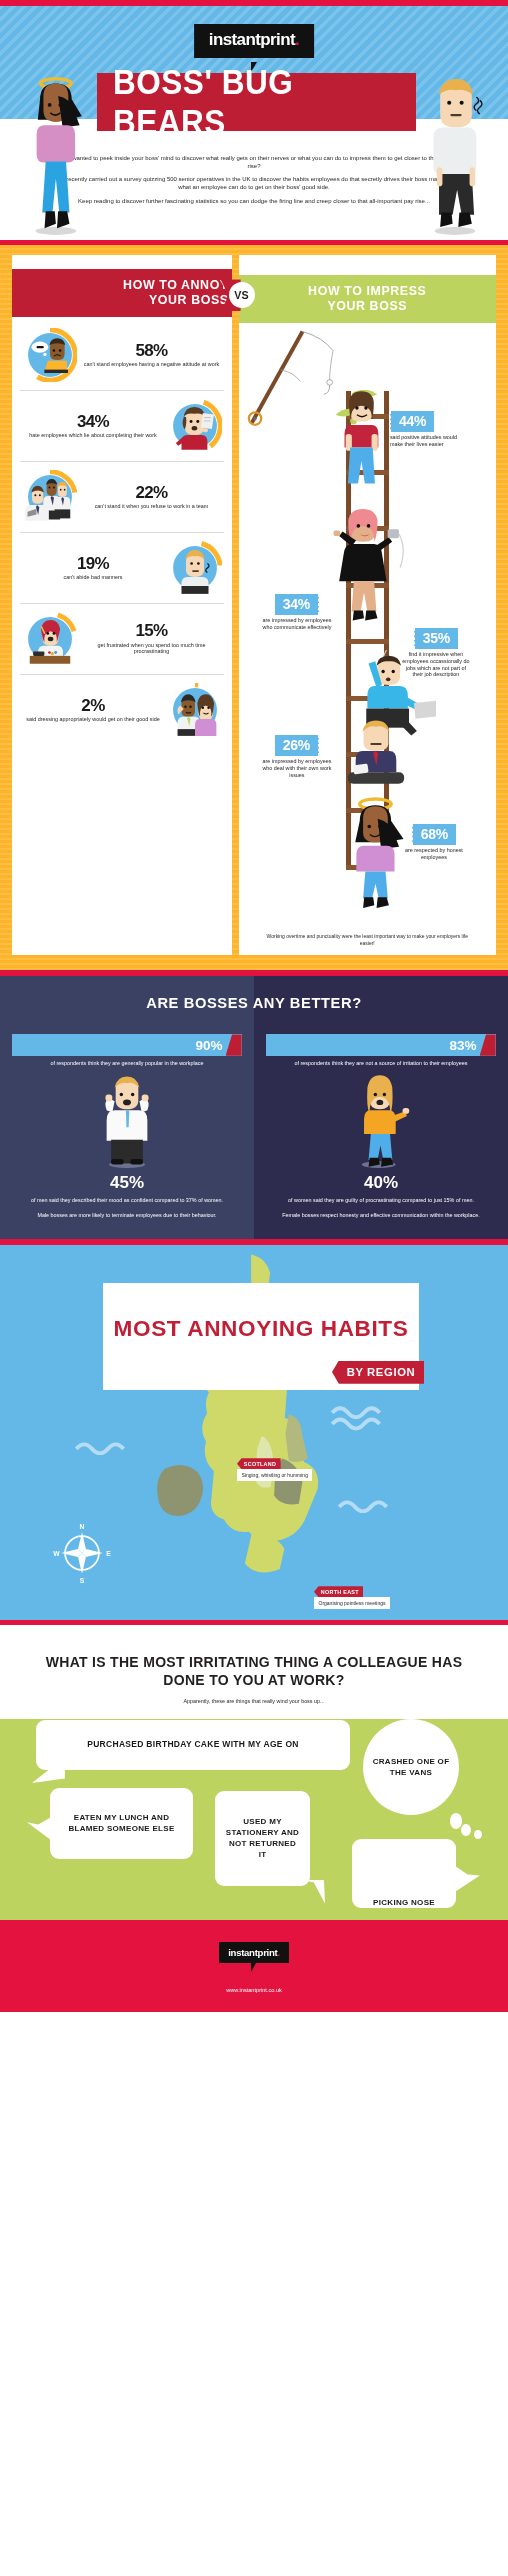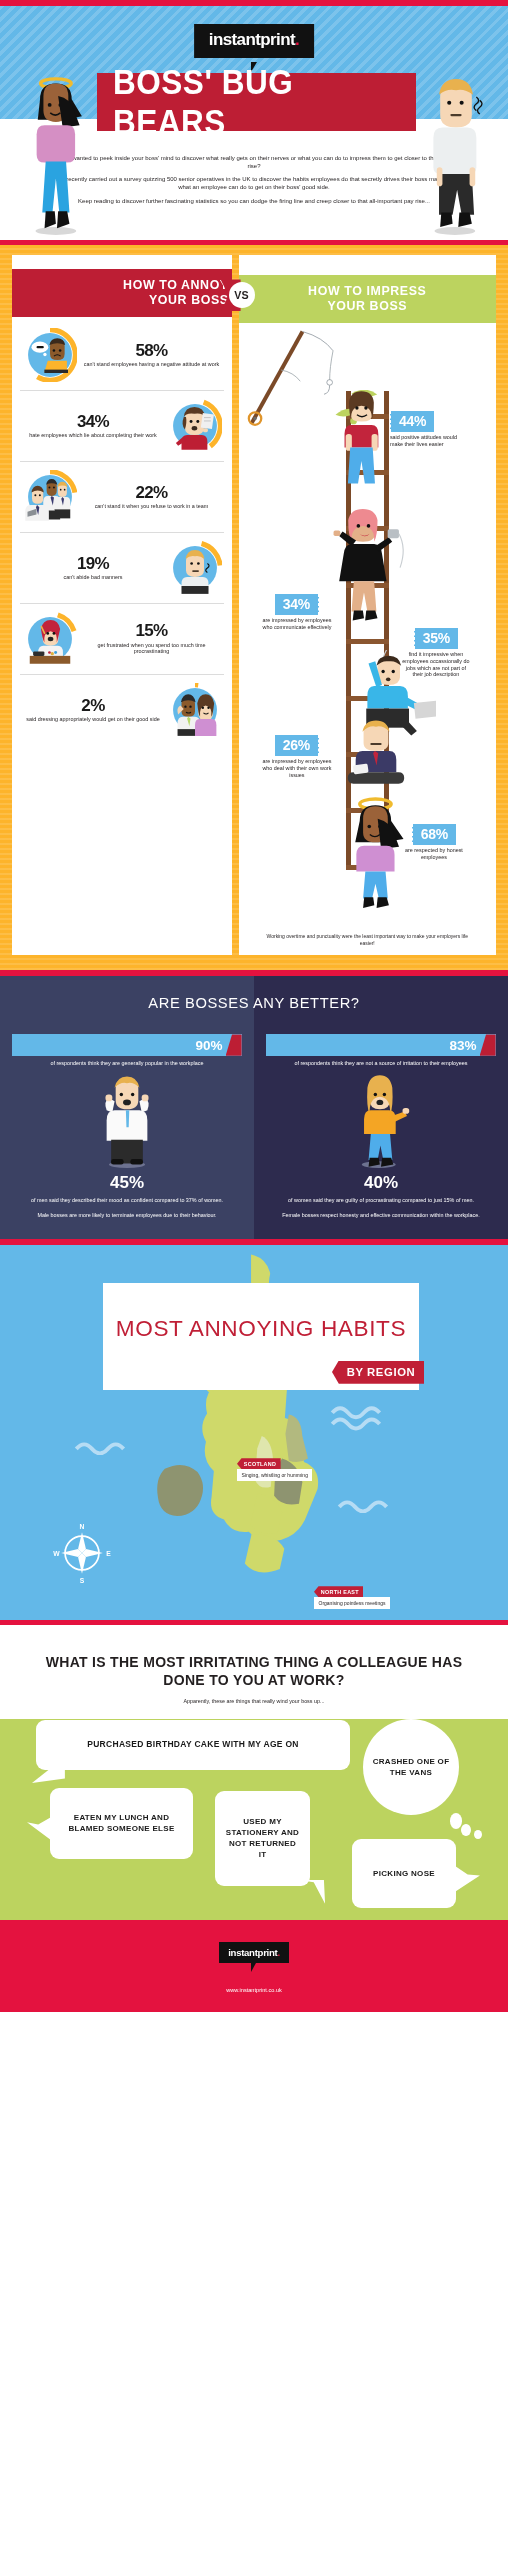--- a/index.html
+++ b/index.html
@@ -95,41 +95,41 @@
   .tag .cap { font-size:5.4px; line-height:1.25; color:#231f20; margin-top:2.3px; }
   .ladder-note { position:absolute; left:0; right:0; bottom:8px; text-align:center;
       font-size:5px; line-height:1.4; color:#231f20; padding:0 22.6px; }
 
   
   .navy { display:flex; }
   .navy .half { width:50.05%; padding:14.7px 12.4px 19px; position:relative; }
   .navy .half.l { background:#3b4163; }
   .navy .half.r { background:#2d2b4e; }
   .navy-title { position:absolute; top:19px; left:0; width:508px; text-align:center;
-     color:#fff; font-size:14.7px; font-weight:400; letter-spacing:0.6px; z-index:5;
+     color:#fff; font-size:14.7px; font-weight:700; letter-spacing:0.6px; z-index:5;
      font-family:"Liberation Sans Narrow","Liberation Sans",sans-serif; }
   .navy-body { margin-top:44px; text-align:center; color:#fff; }
   .bar { position:relative; height:21.4px; background:#63b8e8; display:flex; align-items:center;
      justify-content:flex-end; padding-right:19px; }
   .bar::after { content:""; position:absolute; right:0; top:0; bottom:0; width:16px; background:#bd1e34;
      clip-path:polygon(40% 0,100% 0,100% 100%,0 100%); }
   .bar .bp { position:relative; z-index:2; font-size:13.5px; font-weight:700; color:#fff;
      font-family:"Liberation Sans Narrow","Liberation Sans",sans-serif; }
   .bar-cap { font-size:5.4px; line-height:1.4; margin-top:4.5px; }
   .navy-fig { height:95px; display:flex; align-items:flex-end; justify-content:center; margin-top:5.6px; }
   .big-pct { font-size:17px; font-weight:700; margin-top:4.5px;
      font-family:"Liberation Sans Narrow","Liberation Sans",sans-serif; }
   .navy-sub { font-size:5.4px; line-height:1.45; margin-top:4.5px; }
   .navy-sub2 { font-size:5.4px; line-height:1.45; margin-top:6.8px; }
 
   
   .mapsec { position:relative; background:#63b8e8; height:375px; overflow:hidden; }
   .map-title-box { position:absolute; left:103px; top:38px; width:316px; height:107px; background:#fff; }
   .map-title-box span { position:absolute; left:0; right:0; top:33px; text-align:center; color:#c01f36;
-      font-size:22.6px; font-weight:400; letter-spacing:0.6px;
+      font-size:22.6px; font-weight:700; letter-spacing:0.6px;
       font-family:"Liberation Sans Narrow","Liberation Sans",sans-serif; }
   .byregion { position:absolute; left:332px; top:116px; background:#c01f36; color:#fff;
       padding:5px 9px 6.2px 14.7px; font-size:11.3px; font-weight:700; letter-spacing:0.6px;
       font-family:"Liberation Sans Narrow","Liberation Sans",sans-serif;
       clip-path:polygon(6.8px 0,100% 0,100% 100%,6.8px 100%,0 50%); }
   .rlab { position:absolute; }
   .rlab .flag { background:#c01f36; color:#fff; font-size:5.4px; font-weight:700; letter-spacing:0.3px;
       padding:2.3px 4.5px 2.8px 6.8px; display:inline-block;
       font-family:"Liberation Sans Narrow","Liberation Sans",sans-serif; }
   .rlab .flag.left-point { clip-path:polygon(4.5px 0,100% 0,100% 100%,4.5px 100%,0 50%); }
@@ -678,21 +678,21 @@
         <path d="M48 4 L48 52 L0 16 L20 20z" fill="#fff"></path>
       </svg>
 
       <div class="bubble rr" style="left:215px;top:72px;width:95px;height:95px;font-size:8px;padding:0 9px;">
         <span>USED MY STATIONERY AND NOT RETURNED IT</span>
       </div>
       <svg style="position:absolute;left:299px;top:161px;" width="34" height="25" viewBox="0 0 60 44">
         <path d="M0 0 L44 0 L46 42 L26 4z" fill="#fff"></path>
       </svg>
 
-      <div class="bubble rr" style="left:352px;top:120px;width:104px;height:69px;font-size:8px;padding:0 9px;">
+      <div class="bubble rr" style="left:352px;top:120px;width:104px;height:69px;font-size:8px;padding:0 9px;align-items:flex-end;">
         <span>PICKING NOSE</span>
       </div>
       <svg style="position:absolute;left:451px;top:144px;" width="30" height="34" viewBox="0 0 54 60">
         <path d="M6 4 L6 52 L52 22 L30 20z" fill="#fff"></path>
       </svg>
     </div>
   </div>
 
   <div class="footer">
     <div style="position:relative;display:inline-block;">

